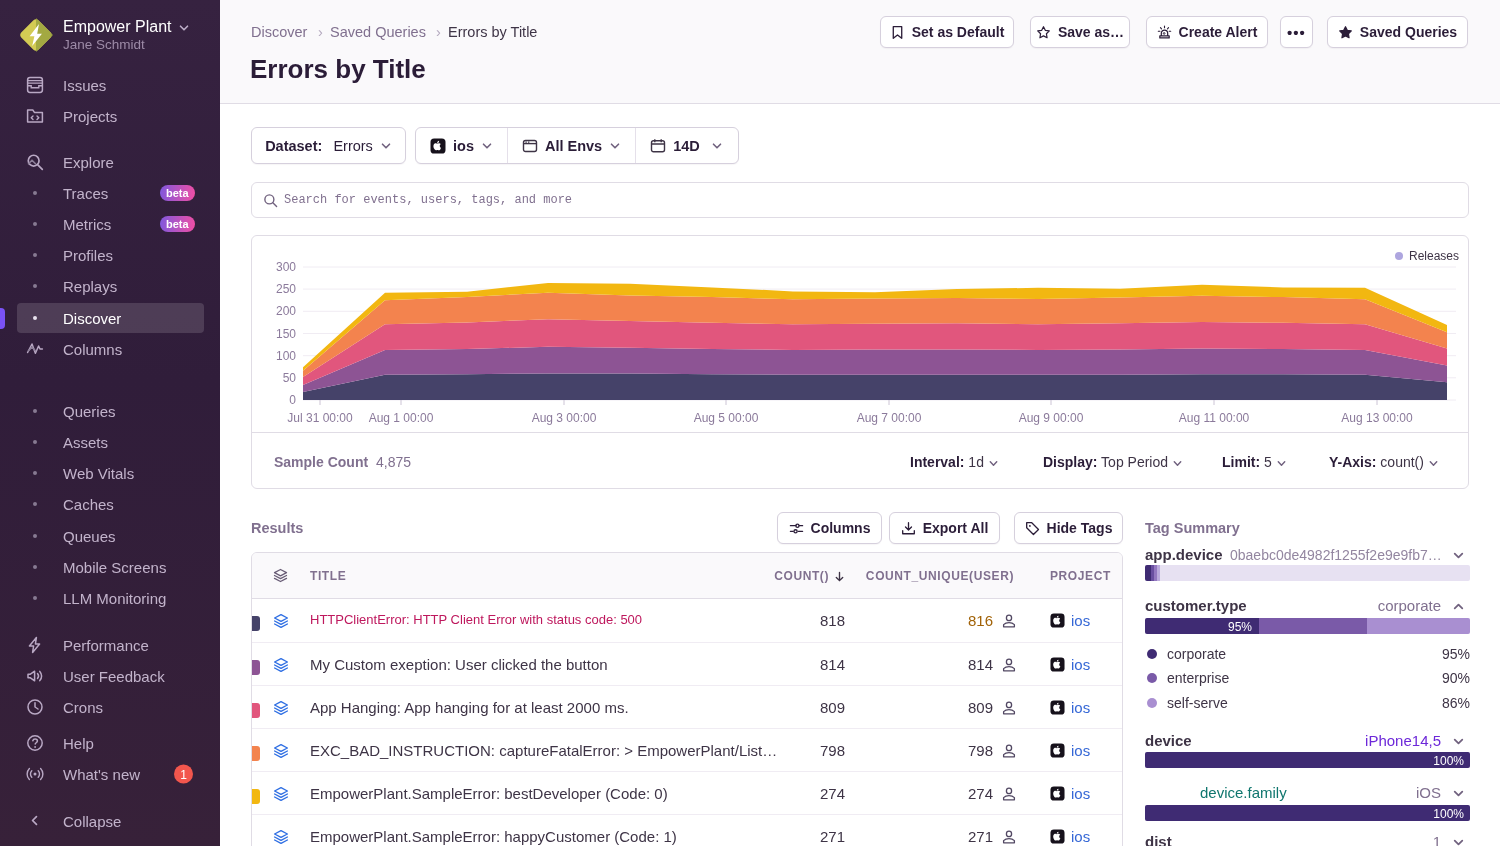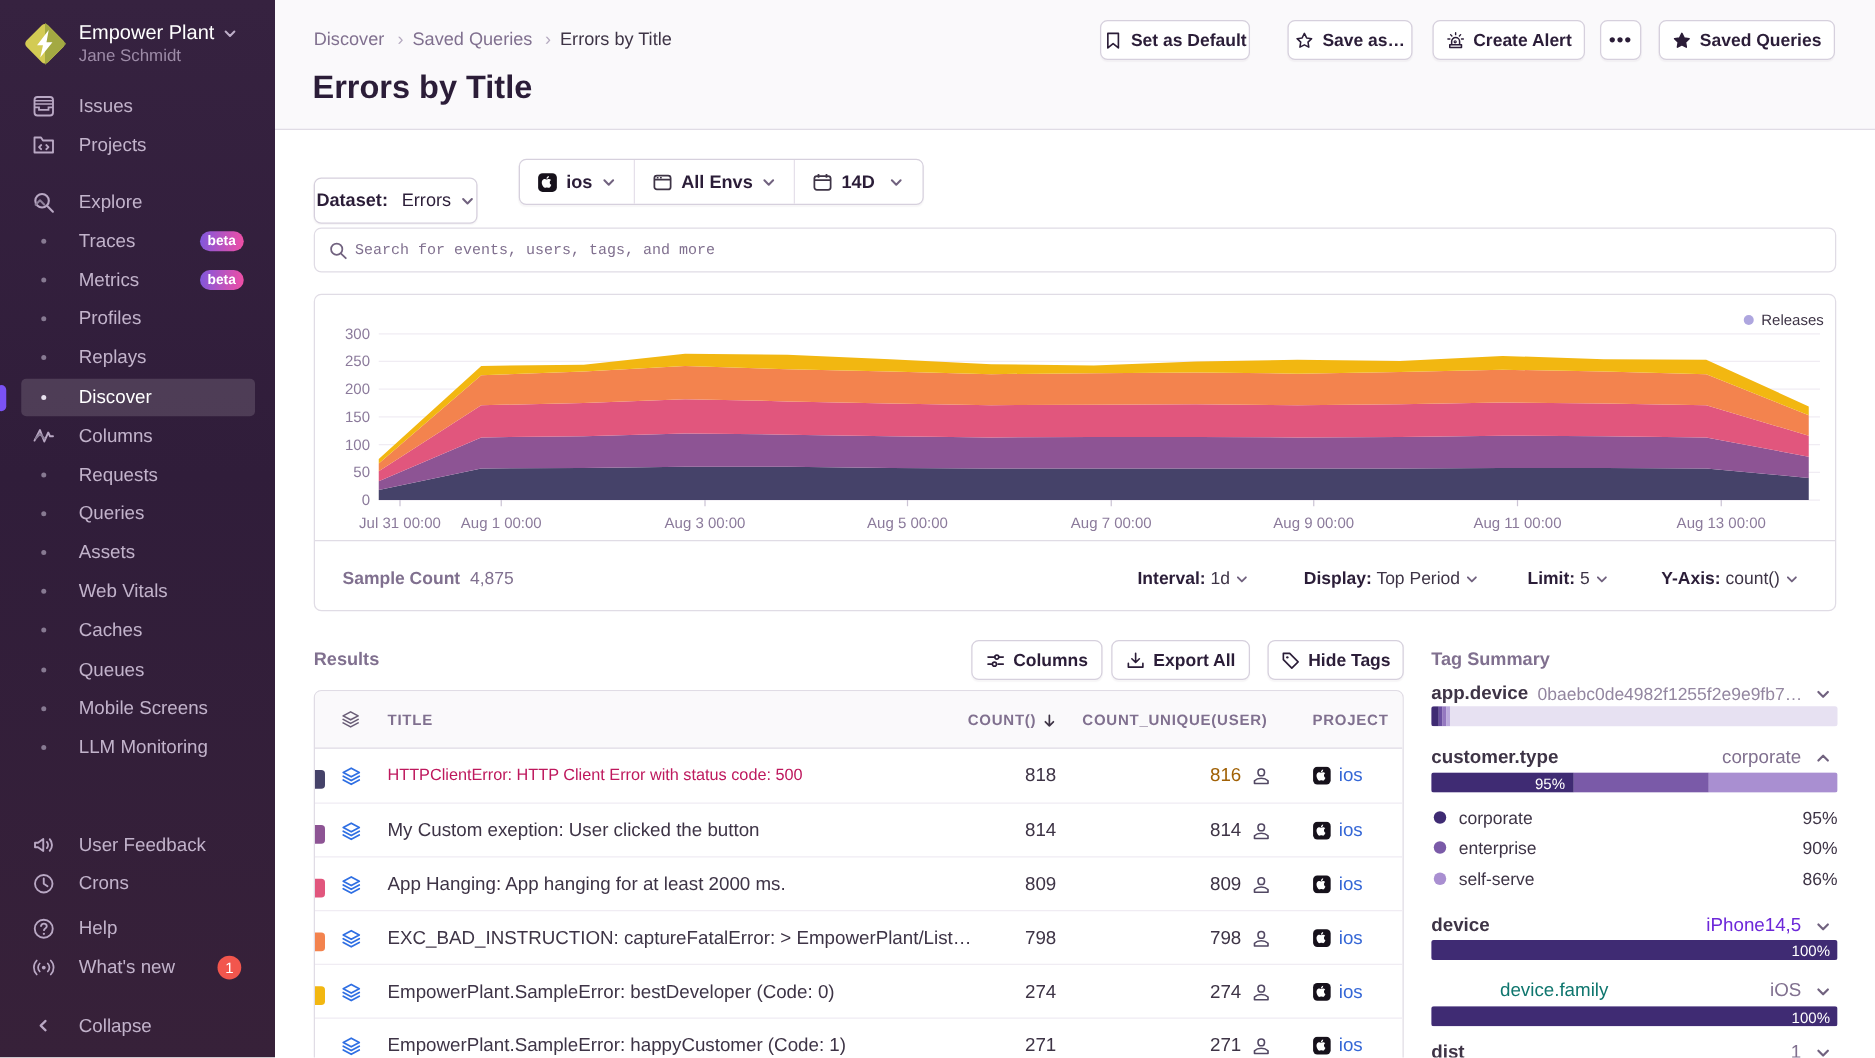--- a/index.html
+++ b/index.html
@@ -189,24 +189,20 @@
     </div>
     <div class="srow" style="top:334px;">
       <svg class="ic" width="18" height="18" style="color:#b9a8c4">
         <use href="#insightsic"></use>
       </svg>
       <span class="lbl" style="">Columns</span>
       <svg class="chv ic" width="12" height="12">
         <use href="#chevup"></use>
       </svg>
     </div>
-    <div class="srow" style="top:365px;">
-      <span class="dot"></span>
-      <span class="lbl" style="">Requests</span>
-    </div>
     <div class="srow" style="top:396px;">
       <span class="dot"></span>
       <span class="lbl" style="">Queries</span>
     </div>
     <div class="srow" style="top:427px;">
       <span class="dot"></span>
       <span class="lbl" style="">Assets</span>
     </div>
     <div class="srow" style="top:458px;">
       <span class="dot"></span>
@@ -220,20 +216,26 @@
       <span class="dot"></span>
       <span class="lbl" style="">Queues</span>
     </div>
     <div class="srow" style="top:552px;">
       <span class="dot"></span>
       <span class="lbl" style="">Mobile Screens</span>
     </div>
     <div class="srow" style="top:583px;">
       <span class="dot"></span>
       <span class="lbl" style="">LLM Monitoring</span>
+    </div>
+    <div class="srow" style="top:630px;">
+      <svg class="ic" width="18" height="18" style="color:#b9a8c4">
+        <use href="#perfic"></use>
+      </svg>
+      <span class="lbl" style="">Performance</span>
     </div>
     <div class="srow" style="top:661px;">
       <svg class="ic" width="18" height="18" style="color:#b9a8c4">
         <use href="#feedbackic"></use>
       </svg>
       <span class="lbl" style="">User Feedback</span>
     </div>
     <div class="srow" style="top:692px;">
       <svg class="ic" width="18" height="18" style="color:#b9a8c4">
         <use href="#cronsic"></use>
@@ -260,38 +262,38 @@
       <span class="lbl">Collapse</span>
     </div>
   </div>
 <div id="hdr">
     <div class="crumb" style="left:31px">Discover</div>
 <div class="crumb" style="left:98px;color:#b4a9bf">›</div>
 <div class="crumb" style="left:110px">Saved Queries</div>
 <div class="crumb" style="left:216px;color:#b4a9bf">›</div>
 <div class="crumb" style="left:228px;color:#3e3446">Errors by Title</div>
 <div style="position:absolute;left:30px;top:54px;font-size:26px;font-weight:bold;color:#2b1d38">Errors by Title</div>
-    <div class="btn" style="left:660px;width:120px"><svg class="ic" width="15" height="15">
+    <div class="btn" style="left:660px;width:134px"><svg class="ic" width="15" height="15">
         <use href="#bookmark"></use>
       </svg>Set as Default</div>
 <div class="btn" style="left:810px;width:100px"><svg class="ic" width="15" height="15">
         <use href="#star"></use>
       </svg>Save as…</div>
 <div class="btn" style="left:926px;width:122px"><svg class="ic" width="15" height="15">
         <use href="#siren"></use>
       </svg>Create Alert</div>
 <div class="btn" style="left:1060px;width:33px;letter-spacing:1px;font-size:15px">•••</div>
 <div class="btn" style="left:1107px;width:141px"><svg class="ic" width="15" height="15">
         <use href="#starf"></use>
       </svg>Saved Queries</div>
   </div>
 <div id="main" style="position:absolute;left:220px;top:105px;width:1280px;height:741px;background:#fff">
 </div>
 
-<div class="btn2" style="left:251px;top:142px;width:131px;height:37px;font-size:14.5px">Dataset:&nbsp;<span style="font-weight:normal">Errors</span><svg class="ic" width="12" height="12" style="color:#71627f">
+<div class="btn2" style="left:251px;top:127px;width:155px;height:37px;font-size:14.5px">Dataset:&nbsp;<span style="font-weight:normal">Errors</span><svg class="ic" width="12" height="12" style="color:#71627f">
       <use href="#chev"></use>
     </svg></div>
 <div class="btn2" style="left:415px;top:127px;width:324px;height:37px;font-size:14.5px;justify-content:flex-start;gap:0">
  <div style="display:flex;align-items:center;gap:7px;padding:0 14px;height:100%;border-right:1px solid #e5e0ea">
       <svg class="ic" width="16" height="16">
         <use href="#apple"></use>
       </svg>
       <b>ios</b>
       <svg class="ic" width="12" height="12" style="color:#71627f">
         <use href="#chev"></use>

